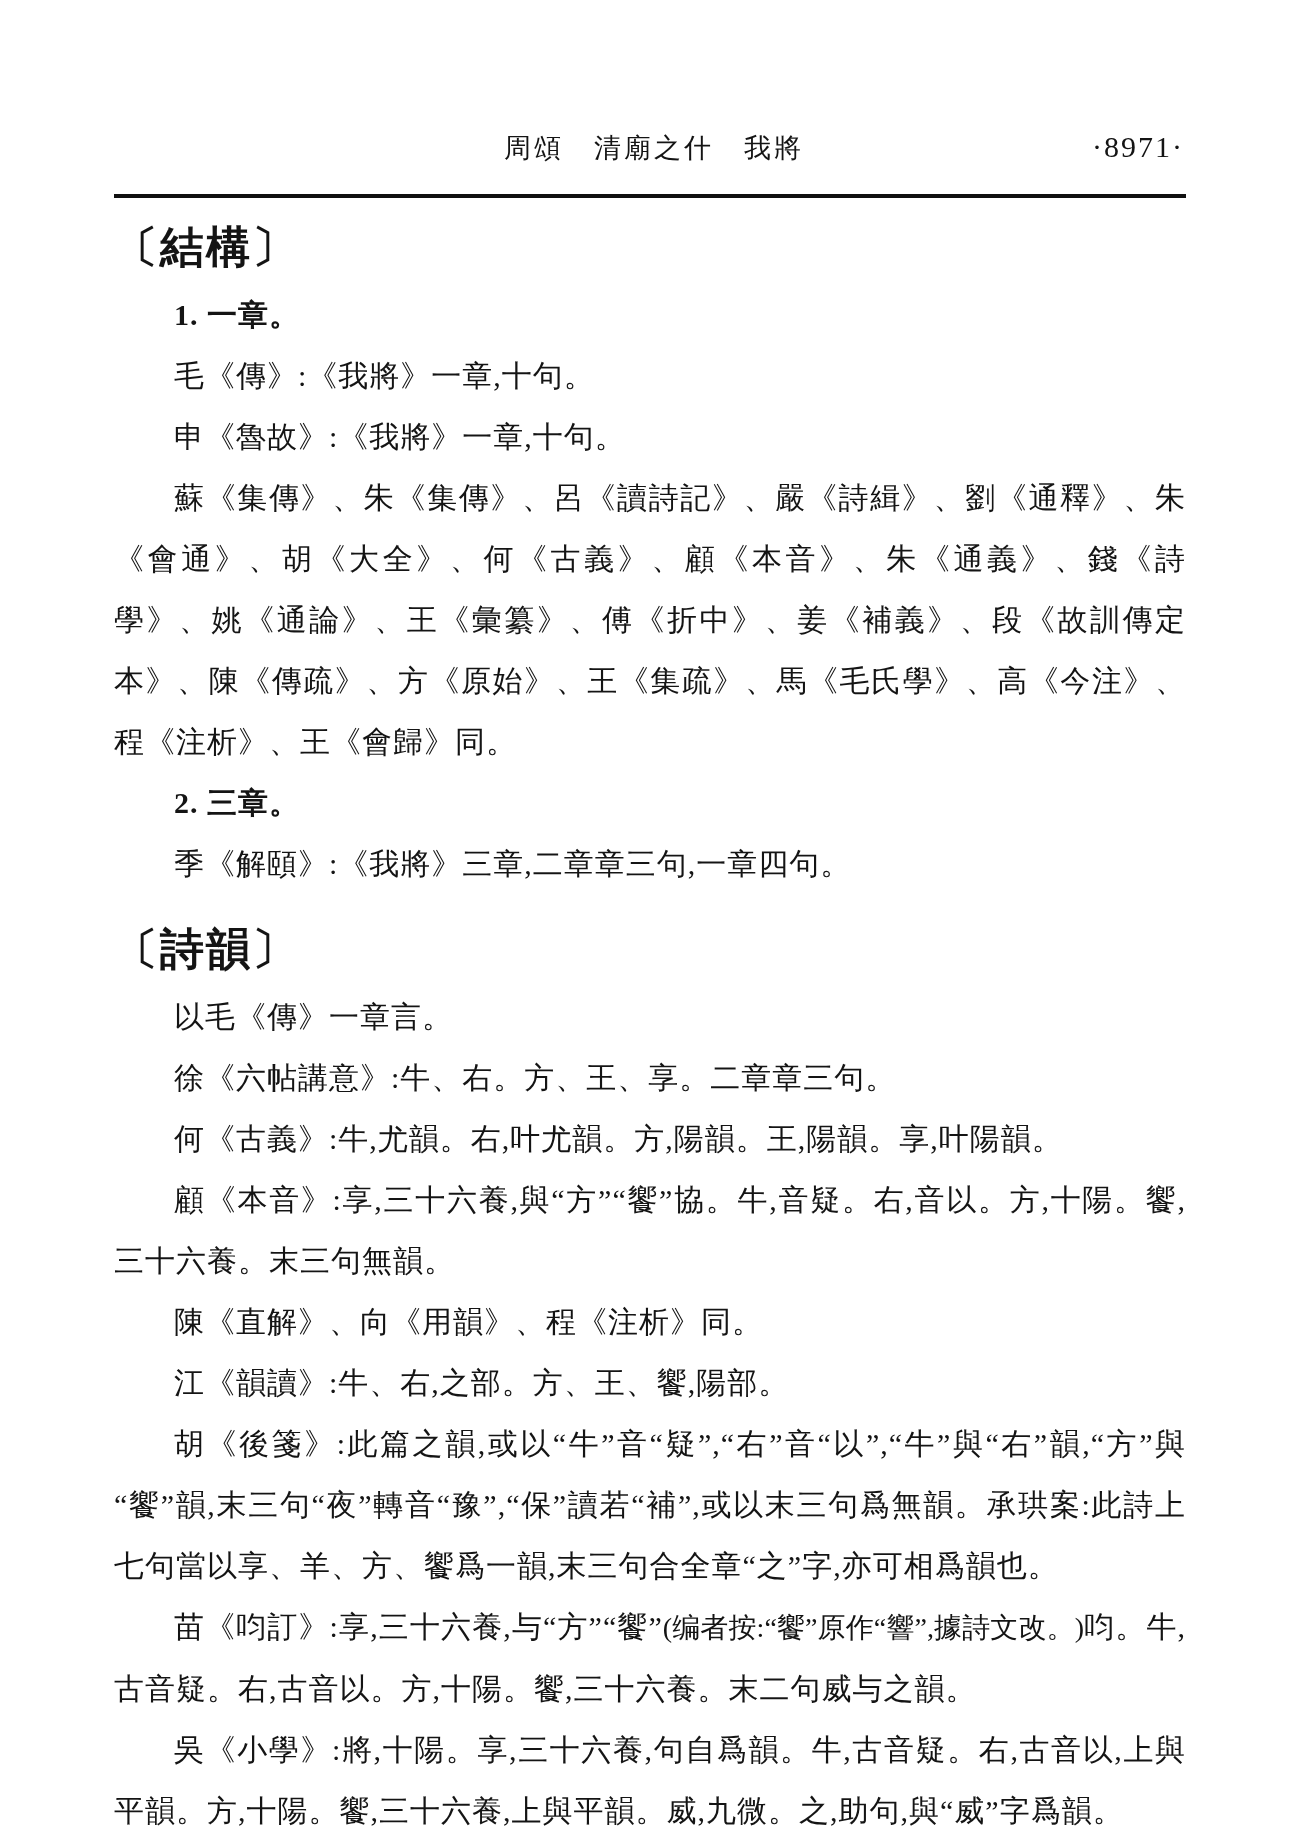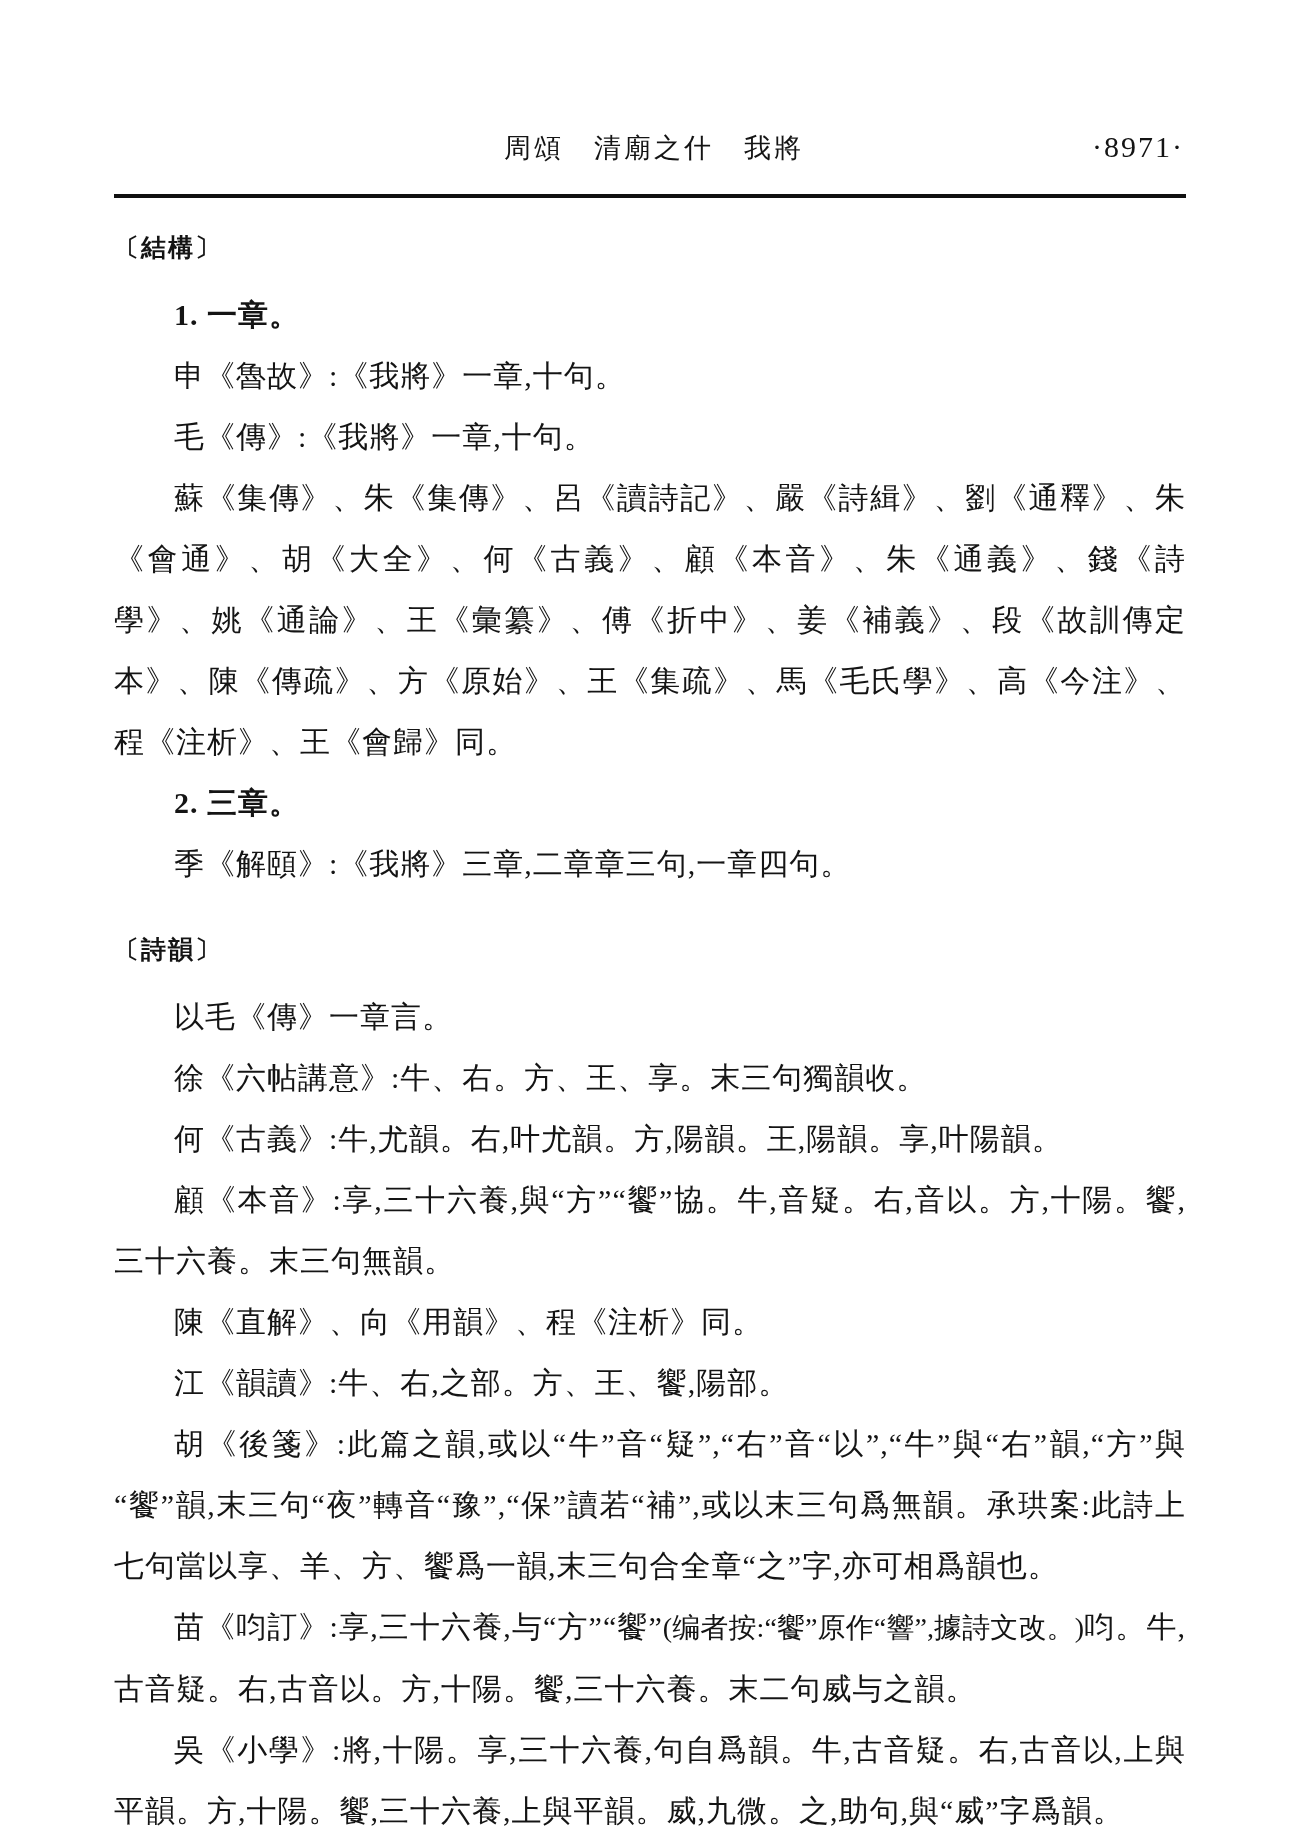--- a/index.html
+++ b/index.html
@@ -37,21 +37,21 @@
   }
   .hdr-rule{
     border:none;
     border-top:4px solid #101010;
     margin:0 0 28px 0;
   }
   
   .section{margin:0;}
   .section + .section{margin-top:34px;}
   .section-heading{
-    font-size:25px;
+    font-size:44px;
     font-weight:bold;
     margin:26px 0 14px 0;
     letter-spacing:2px;
     line-height:44px;
   }
   .para{
     margin:0;
     font-size:30px;
     line-height:61px;
     text-align:justify;
@@ -74,30 +74,30 @@
     <div class="hdr-title">周頌　清廟之什　我將</div>
     <div class="hdr-page">·8971·</div>
   </div>
 
   <hr class="hdr-rule">
 
   <div id="sections-root">
       <section class="section">
         <h2 class="section-heading">〔結構〕</h2>
         <p class="para numbered"><span class="run">1. 一章。</span></p>
+        <p class="para"><span class="run">毛《傳》:《我將》一章,十句。</span></p>
         <p class="para"><span class="run">申《魯故》:《我將》一章,十句。</span></p>
-        <p class="para"><span class="run">毛《傳》:《我將》一章,十句。</span></p>
         <p class="para"><span class="run">蘇《集傳》、朱《集傳》、呂《讀詩記》、嚴《詩緝》、劉《通釋》、朱《會通》、胡《大全》、何《古義》、顧《本音》、朱《通義》、錢《詩學》、姚《通論》、王《彙纂》、傅《折中》、姜《補義》、段《故訓傳定本》、陳《傳疏》、方《原始》、王《集疏》、馬《毛氏學》、高《今注》、程《注析》、王《會歸》同。</span></p>
         <p class="para numbered"><span class="run">2. 三章。</span></p>
         <p class="para"><span class="run">季《解頤》:《我將》三章,二章章三句,一章四句。</span></p>
       </section>
       <section class="section">
         <h2 class="section-heading">〔詩韻〕</h2>
         <p class="para"><span class="run">以毛《傳》一章言。</span></p>
-        <p class="para"><span class="run">徐《六帖講意》:牛、右。方、王、享。末三句獨韻收。</span></p>
+        <p class="para"><span class="run">徐《六帖講意》:牛、右。方、王、享。二章章三句。</span></p>
         <p class="para"><span class="run">何《古義》:牛,尤韻。右,叶尤韻。方,陽韻。王,陽韻。享,叶陽韻。</span></p>
         <p class="para"><span class="run">顧《本音》:享,三十六養,與“方”“饗”協。牛,音疑。右,音以。方,十陽。饗,三十六養。末三句無韻。</span></p>
         <p class="para"><span class="run">陳《直解》、向《用韻》、程《注析》同。</span></p>
         <p class="para"><span class="run">江《韻讀》:牛、右,之部。方、王、饗,陽部。</span></p>
         <p class="para"><span class="run">胡《後箋》:此篇之韻,或以“牛”音“疑”,“右”音“以”,“牛”與“右”韻,“方”與“饗”韻,末三句“夜”轉音“豫”,“保”讀若“補”,或以末三句爲無韻。承珙案:此詩上七句當以享、羊、方、饗爲一韻,末三句合全章“之”字,亦可相爲韻也。</span></p>
         <p class="para"><span class="run">苗《呁訂》:享,三十六養,与“方”“饗”</span><span class="run-small">(编者按:“饗”原作“響”,據詩文改。)</span><span class="run">呁。牛,古音疑。右,古音以。方,十陽。饗,三十六養。末二句威与之韻。</span></p>
         <p class="para"><span class="run">吳《小學》:將,十陽。享,三十六養,句自爲韻。牛,古音疑。右,古音以,上與平韻。方,十陽。饗,三十六養,上與平韻。威,九微。之,助句,與“威”字爲韻。</span></p>
       </section>
     </div>
 

